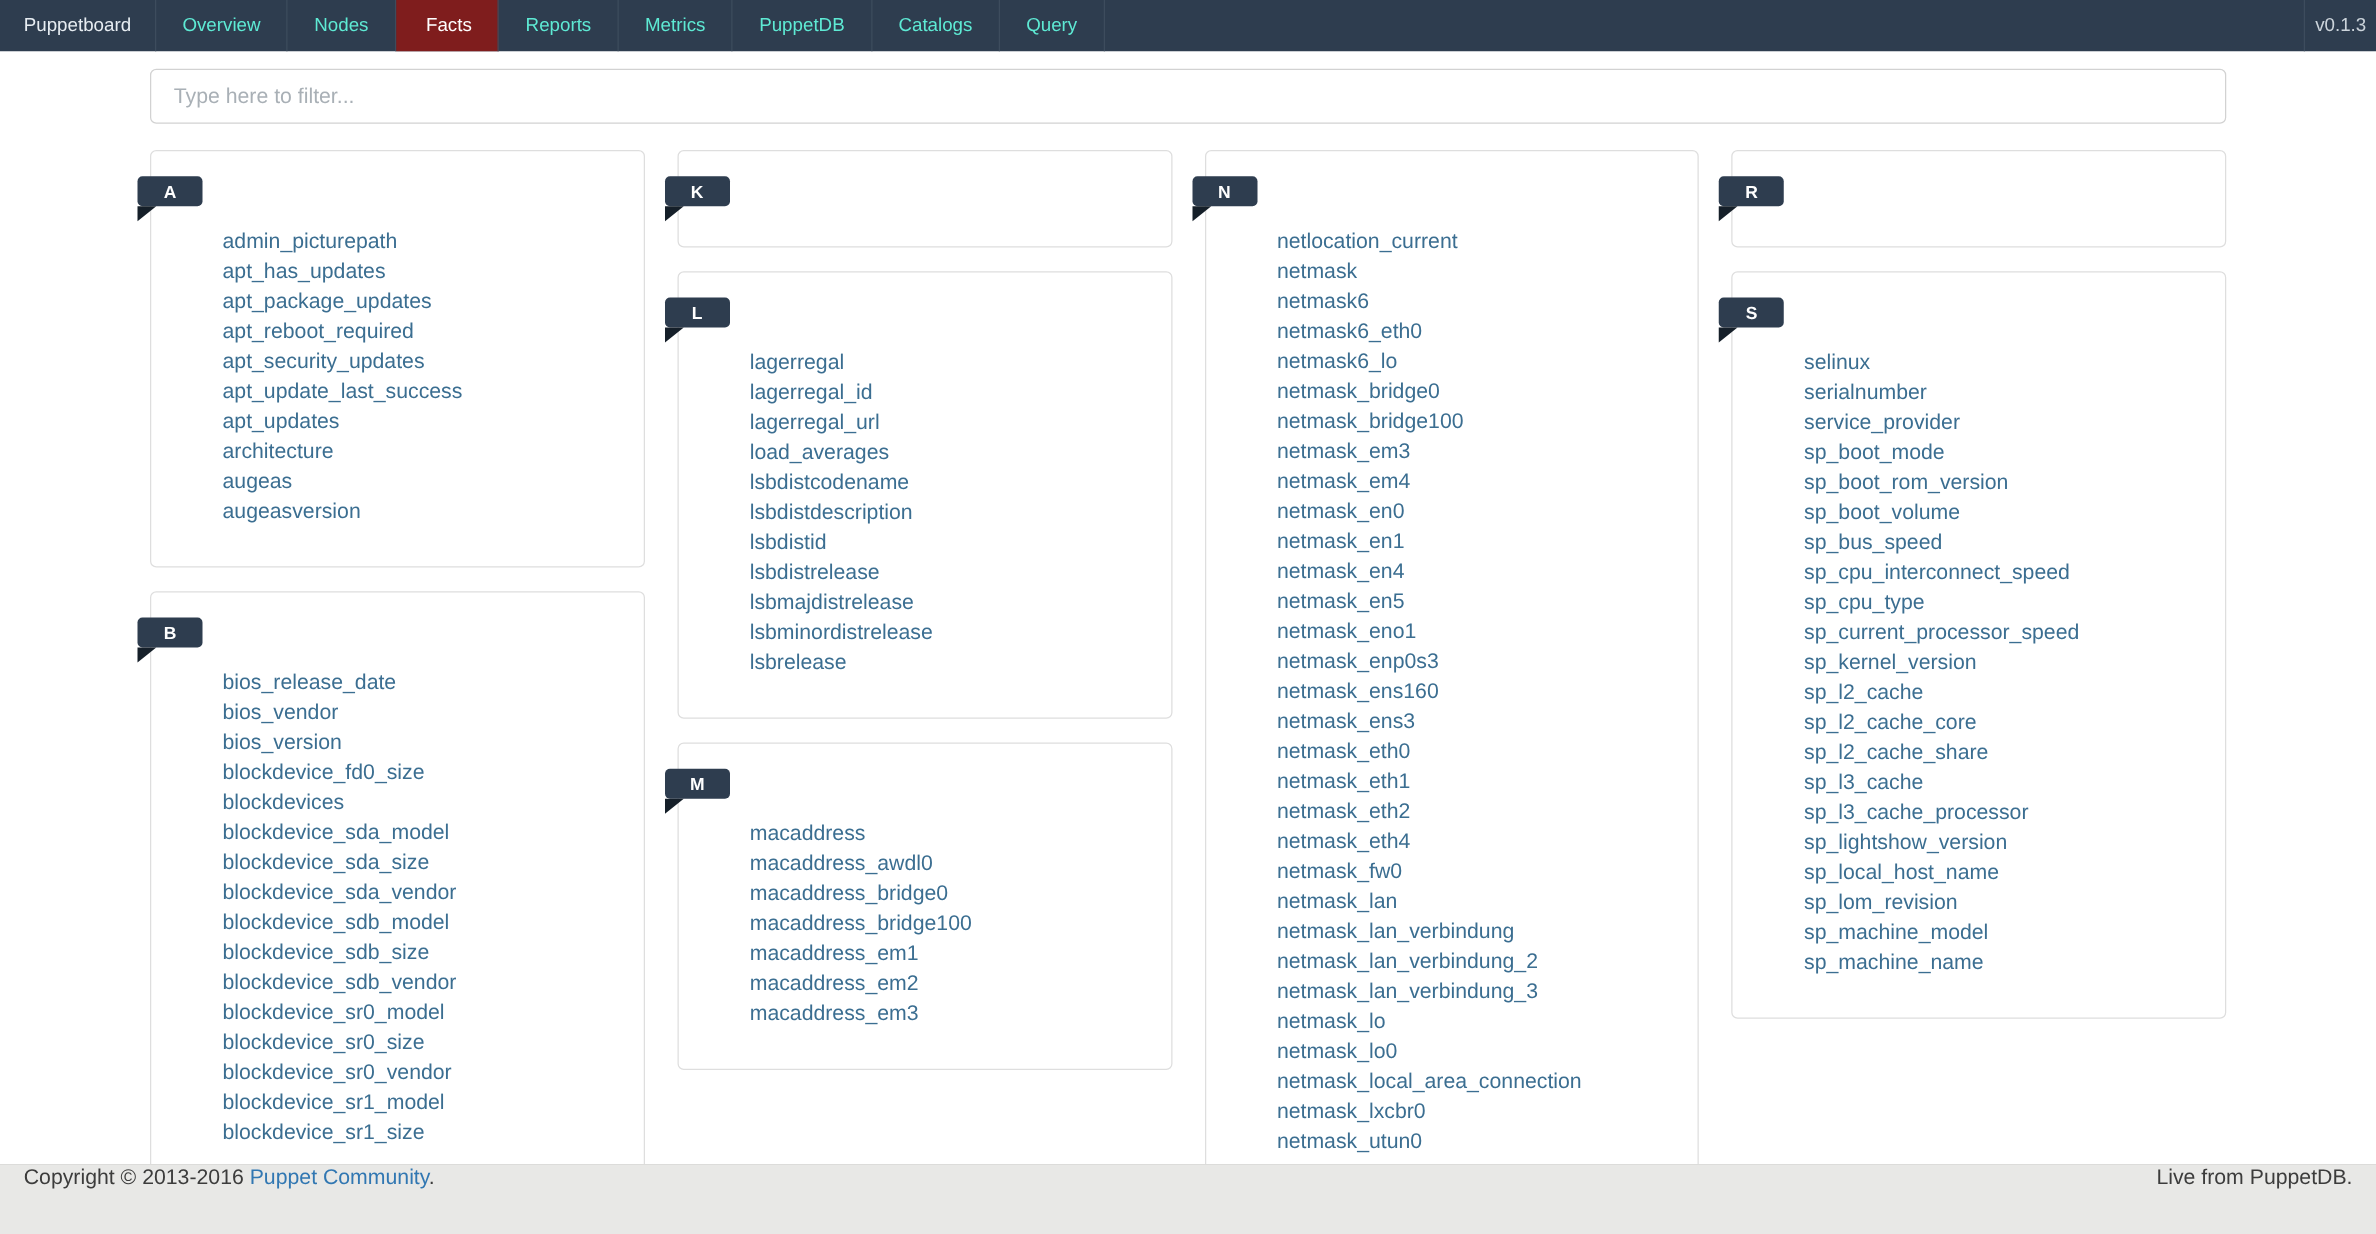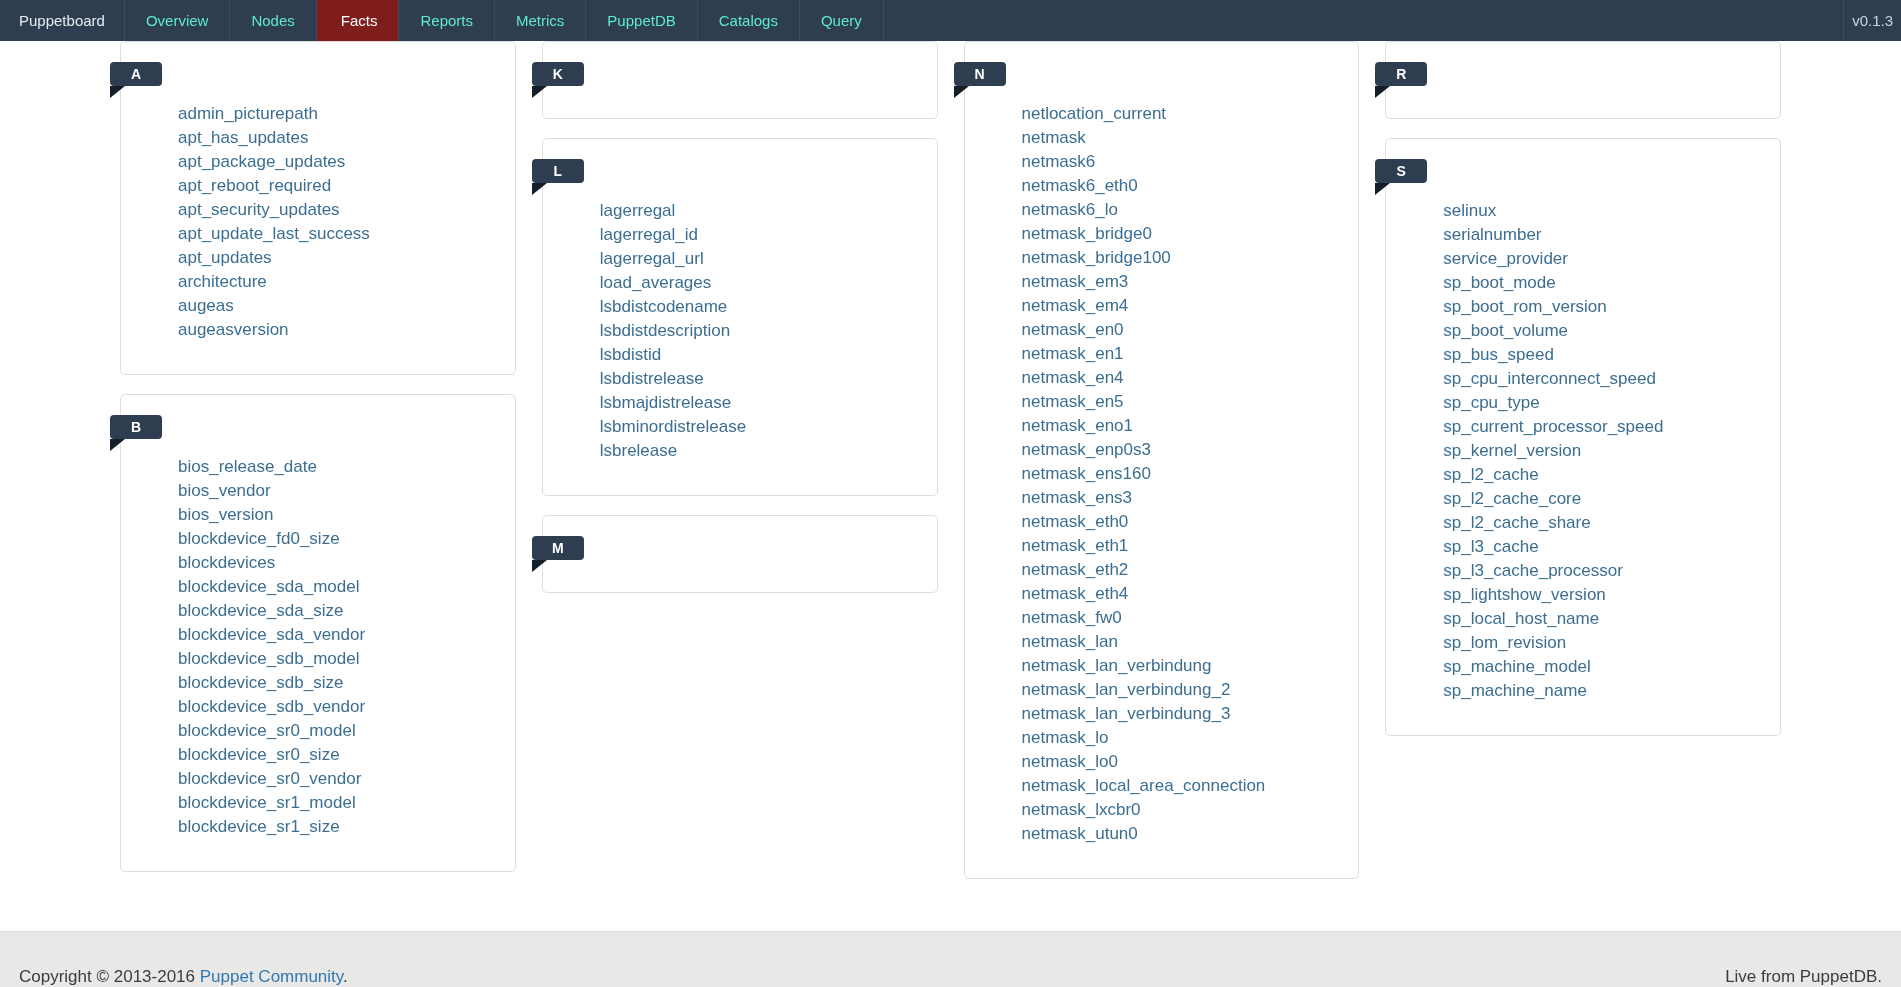--- a/index.html
+++ b/index.html
@@ -117,21 +117,21 @@
     cursor: pointer;
   }
 
   
   .footer {
     position: fixed;
     left: 0; bottom: 0;
     width: 100%; height: 56px;
     background: #e8e8e6;
     border-top: 1px solid #dcdcda;
-    display: flex; align-items: flex-end; justify-content: space-between;
+    display: flex; align-items: flex-start; justify-content: space-between;
     padding: 0 19px;
     font-size: 17px;
     color: #3c3c3c;
     z-index: 10;
   }
   .footer a { color: #3177b2; text-decoration: none; cursor: pointer; }
 </style>
 </head>
 <body>
 
@@ -161,20 +161,23 @@
       </div>
       <div class="nav-item">
         <span>Query</span>
       </div>
     </div>
   <div class="nav-spacer"></div>
   <div class="nav-version">v0.1.3</div>
 </div>
 
 <div class="content">
+  <div class="filter-wrap">
+    <input type="text" class="filter-input" placeholder="Type here to filter..." style="">
+  </div>
   <div class="columns" id="columns">
       <div class="col">
         <div class="panel">
           <div class="tag">A</div>
           <ul class="fact-list">
             <li><a>admin_picturepath</a></li>
             <li><a>apt_has_updates</a></li>
             <li><a>apt_package_updates</a></li>
             <li><a>apt_reboot_required</a></li>
             <li><a>apt_security_updates</a></li>
@@ -222,20 +225,29 @@
             <li><a>lsbdistdescription</a></li>
             <li><a>lsbdistid</a></li>
             <li><a>lsbdistrelease</a></li>
             <li><a>lsbmajdistrelease</a></li>
             <li><a>lsbminordistrelease</a></li>
             <li><a>lsbrelease</a></li>
           </ul>
         </div>
         <div class="panel">
           <div class="tag">M</div>
+          <ul class="fact-list">
+            <li><a>macaddress</a></li>
+            <li><a>macaddress_awdl0</a></li>
+            <li><a>macaddress_bridge0</a></li>
+            <li><a>macaddress_bridge100</a></li>
+            <li><a>macaddress_em1</a></li>
+            <li><a>macaddress_em2</a></li>
+            <li><a>macaddress_em3</a></li>
+          </ul>
         </div>
       </div>
       <div class="col">
         <div class="panel">
           <div class="tag">N</div>
           <ul class="fact-list">
             <li><a>netlocation_current</a></li>
             <li><a>netmask</a></li>
             <li><a>netmask6</a></li>
             <li><a>netmask6_eth0</a></li>

